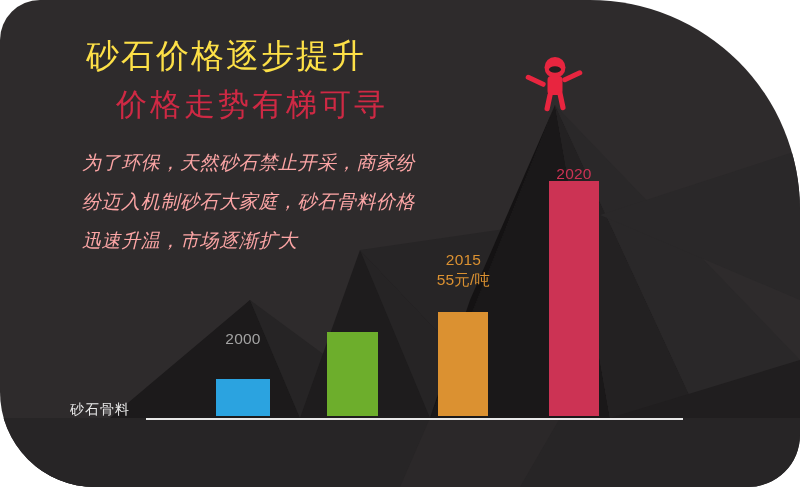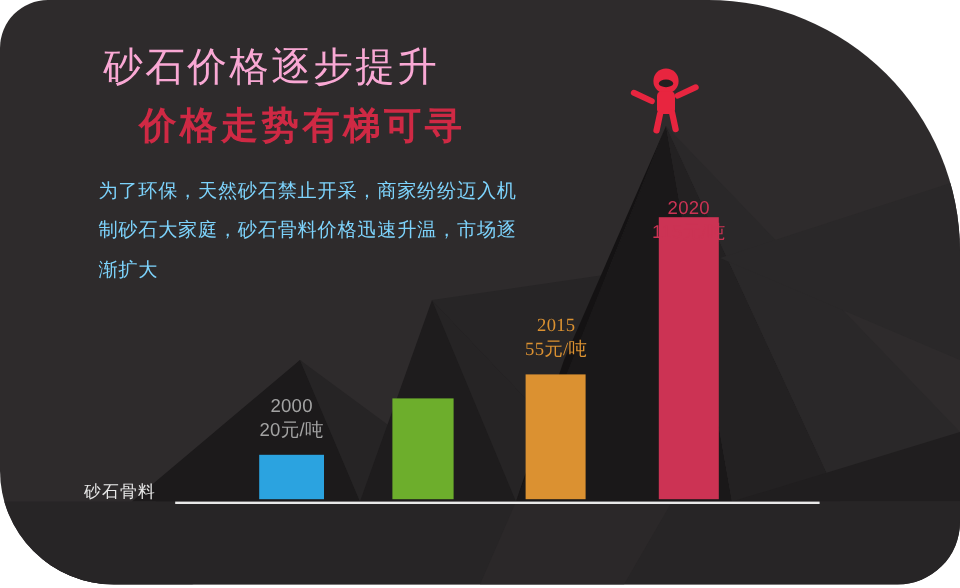--- a/index.html
+++ b/index.html
@@ -86,44 +86,45 @@
     white-space: nowrap;
     text-align: center;
   }
 
   
   .title-main {
     position: absolute;
     left: 86px;
     top: 34px;
     font-size: 33px;
-    color: #f9a8d4;
+    color: #fde047;
     letter-spacing: 2px;
     white-space: nowrap;
   }
   .title-sub {
     position: absolute;
     left: 116px;
     top: 84px;
     font-size: 31px;
     color: #cf2944;
     letter-spacing: 3px;
-    font-weight: bold;
+    font-weight: normal;
     white-space: nowrap;
   }
 
   .body-text {
     position: absolute;
     left: 82px;
     top: 144px;
     width: 352px;
-    font-size: 16px;
+    font-size: 19px;
     line-height: 2.05;
-    color: #7dd3fc;
+    color: #fca5a5;
     letter-spacing: 0.6px;
+    font-style: italic;
   }
 
   
   .figure {
     position: absolute;
     left: 524px;
     top: 54px;
     width: 62px;
     height: 58px;
   }
@@ -150,37 +151,35 @@
       <polygon points="610,418 800,418 800,360" fill="#201e1f"></polygon>
       <polygon points="0,418 800,418 800,487 0,487" fill="#272526"></polygon>
       <polygon points="430,418 560,418 520,487 400,487" fill="#2b2829"></polygon>
     </svg>
 
     <div class="plot">
 
       <div class="bar" style="left:216px; width:54px; height:37px; background:#2ba3e0;"></div>
       <div class="bar-label" style="left:180px; top:329px; width:126px; color:#a3a3a3;">
         <span class="yr">2000</span>
-        <span class="pr">20元/吨</span>
       </div>
 
       <div class="bar" style="left:327px; width:51px; height:84px; background:#6dae2c;"></div>
       <div class="bar-label" style="left:292px; top:281px; width:122px; color:#6dae2c;">
       </div>
 
       <div class="bar" style="left:438px; width:50px; height:104px; background:#db9131;"></div>
-      <div class="bar-label" style="left:403px; top:262px; width:121px; color:#db9131;font-family:Liberation Serif, serif;">
+      <div class="bar-label" style="left:403px; top:250px; width:121px; color:#db9131;">
         <span class="yr">2015</span>
         <span class="pr">55元/吨</span>
       </div>
 
       <div class="bar" style="left:549px; width:50px; height:235px; background:#cc3354;"></div>
       <div class="bar-label" style="left:513px; top:129px; width:122px; color:#cc3354;margin-top:35px;">
         <span class="yr">2020</span>
-        <span class="pr">115元/吨</span>
       </div>
 
       <div class="baseline"></div>
       <div class="axis-label">砂石骨料</div>
     </div>
 
     <svg class="figure" viewBox="0 0 62 58">
       <circle cx="31" cy="13.5" r="10.5" fill="#e8253f"></circle>
       <ellipse cx="31" cy="15.5" rx="6" ry="3.2" fill="#231f20"></ellipse>
       <rect x="23.5" y="22" width="15" height="19" rx="4" fill="#e8253f"></rect>

